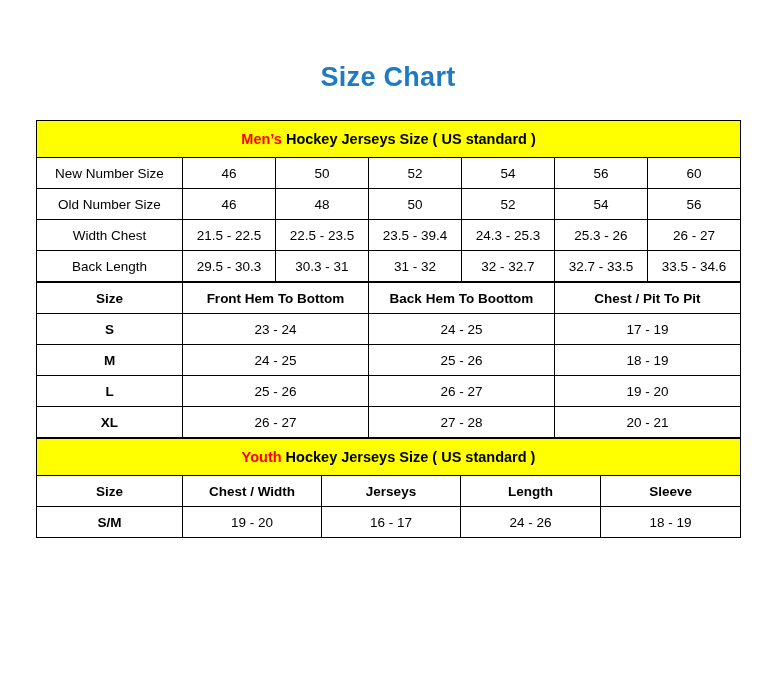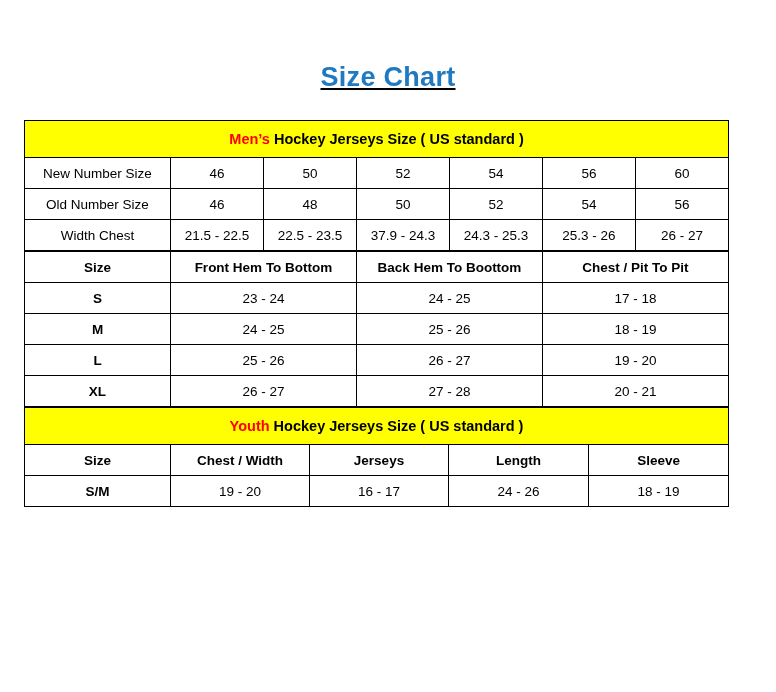--- a/index.html
+++ b/index.html
@@ -12,35 +12,34 @@
     height: 692px;
     font-family: "Liberation Sans", sans-serif;
     color: #000000;
     overflow: hidden;
   }
   .page {
     position: relative;
     width: 776px;
     height: 614px;
     box-sizing: border-box;
-    text-decoration: underline;
   }
   .title {
     text-align: center;
     color: #1f7ac1;
     font-size: 27px;
     font-weight: bold;
     letter-spacing: 0.3px;
     padding-top: 62px;
     padding-bottom: 0;
     margin: 0;
   }
   .tables-wrap {
     position: absolute;
-    left: 24px;
+    left: 36px;
     top: 120px;
     width: 704px;
   }
   table {
     border-collapse: collapse;
     width: 704px;
     table-layout: fixed;
   }
   td {
     border: 1px solid #000000;
@@ -108,24 +107,33 @@
           <td>48</td>
           <td>50</td>
           <td>52</td>
           <td>54</td>
           <td>56</td>
         </tr>
         <tr>
           <td class="rowlabel">Width Chest</td>
           <td>21.5 - 22.5</td>
           <td>22.5 - 23.5</td>
-          <td>37.9 - 24.3</td>
+          <td>23.5 - 39.4</td>
           <td>24.3 - 25.3</td>
           <td>25.3 - 26</td>
           <td>26 - 27</td>
+        </tr>
+        <tr>
+          <td class="rowlabel">Back Length</td>
+          <td>29.5 - 30.3</td>
+          <td>30.3 - 31</td>
+          <td>31 - 32</td>
+          <td>32 - 32.7</td>
+          <td>32.7 - 33.5</td>
+          <td>33.5 - 34.6</td>
         </tr>
       </tbody>
     </table>
 
     <table>
       <colgroup>
         <col style="width:146px">
         <col style="width:186px">
         <col style="width:186px">
         <col style="width:186px">
@@ -134,21 +142,21 @@
         <tr class="hdr">
           <td>Size</td>
           <td>Front Hem To Bottom</td>
           <td>Back Hem To Boottom</td>
           <td>Chest / Pit To Pit</td>
         </tr>
         <tr>
           <td class="bold">S</td>
           <td>23 - 24</td>
           <td>24 - 25</td>
-          <td>17 - 18</td>
+          <td>17 - 19</td>
         </tr>
         <tr>
           <td class="bold">M</td>
           <td>24 - 25</td>
           <td>25 - 26</td>
           <td>18 - 19</td>
         </tr>
         <tr>
           <td class="bold">L</td>
           <td>25 - 26</td>

